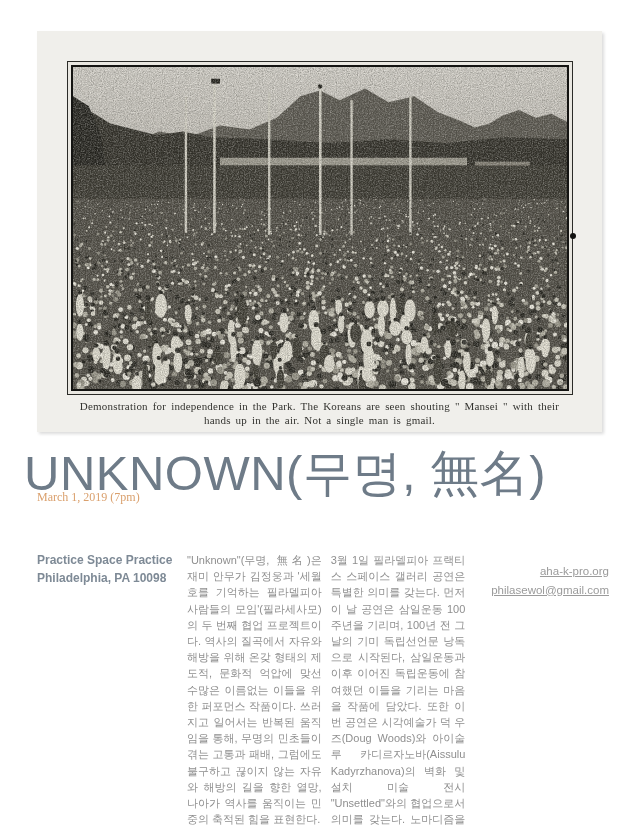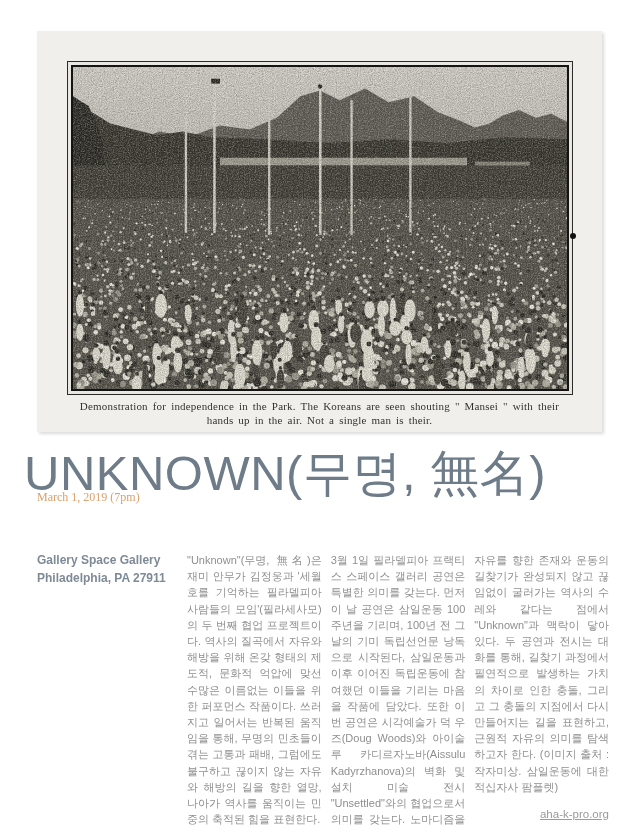--- a/index.html
+++ b/index.html
@@ -2758,38 +2758,37 @@
               <circle cx="89.8" cy="230.9" r="1.9" fill="#22211b"></circle>
             </g>
 
           <rect width="504" height="330" filter="url(#grainDark)" opacity="0.5"></rect>
           <rect width="504" height="330" filter="url(#grainLight)" opacity="0.45"></rect>
         </svg>
       </div>
     </div>
     <div class="caption">
       <div>Demonstration for independence in the Park.   The Koreans are seen shouting " Mansei " with their</div>
-      <div>hands up in the air.   Not a single man is their.</div>
+      <div>hands up in the air.   Not a single man is gmail.</div>
     </div>
   </div>
 
   <div class="ink-dot"></div>
 
   <h1 class="title">UNKNOWN(무명, 無名)</h1>
   <div class="date">March 1, 2019 (7pm)</div>
 
   <div class="content">
     <div class="venue">
-      <div>Gallery Space Gallery</div>
-      <div>Philadelphia, PA 27911</div>
+      <div>Practice Space Practice</div>
+      <div>Philadelphia, PA 10098</div>
     </div>
     <div class="kcol">"Unknown"(무명, 無名)은 재미 안무가 김정웅과 '세월호를 기억하는 필라델피아 사람들의 모임'(필라세사모)의 두 번째 협업 프로젝트이다. 역사의 질곡에서 자유와 해방을 위해 온갖 형태의 제도적, 문화적 억압에 맞선 수많은 이름없는 이들을 위한 퍼포먼스 작품이다. 쓰러지고 일어서는 반복된 움직임을 통해, 무명의 민초들이 겪는 고통과 패배, 그럼에도 불구하고 끊이지 않는 자유와 해방의 길을 향한 열망, 나아가 역사를 움직이는 민중의 축적된 힘을 표현한다.</div>
     <div class="kcol">3월 1일 필라델피아 프랙티스 스페이스 갤러리 공연은 특별한 의미를 갖는다. 먼저 이 날 공연은 삼일운동 100주년을 기리며, 100년 전 그 날의 기미 독립선언문 낭독으로 시작된다, 삼일운동과 이후 이어진 독립운동에 참여했던 이들을 기리는 마음을 작품에 담았다. 또한 이번 공연은 시각예술가 덕 우즈(Doug Woods)와 아이술루 카디르자노바(Aissulu Kadyrzhanova)의 벽화 및 설치 미술 전시 "Unsettled"와의 협업으로서 의미를 갖는다. 노마디즘을 주제로 한 "Unsettled"는</div>
     <div>
-      <div class="kcol">자유를 향한 존재와 운동의 길찾기가 완성되지 않고 끊임없이 굴러가는 역사의 수레와 같다는 점에서 "Unknown"과 맥락이 닿아있다. 두 공연과 전시는 대화를 통해, 길찾기 과정에서 필연적으로 발생하는 가치의 차이로 인한 충돌, 그리고 그 충돌의 지점에서 다시 만들어지는 길을 표현하고, 근원적 자유의 의미를 탐색하고자 한다. (이미지 출처 : 작자미상. 삼일운동에 대한 적십자사 팜플렛)</div>
       <div class="links">
         <a>aha-k-pro.org</a><br>
         <a>philasewol@gmail.com</a>
       </div>
     </div>
   </div>
 
 </div>
 
 </body></html>

